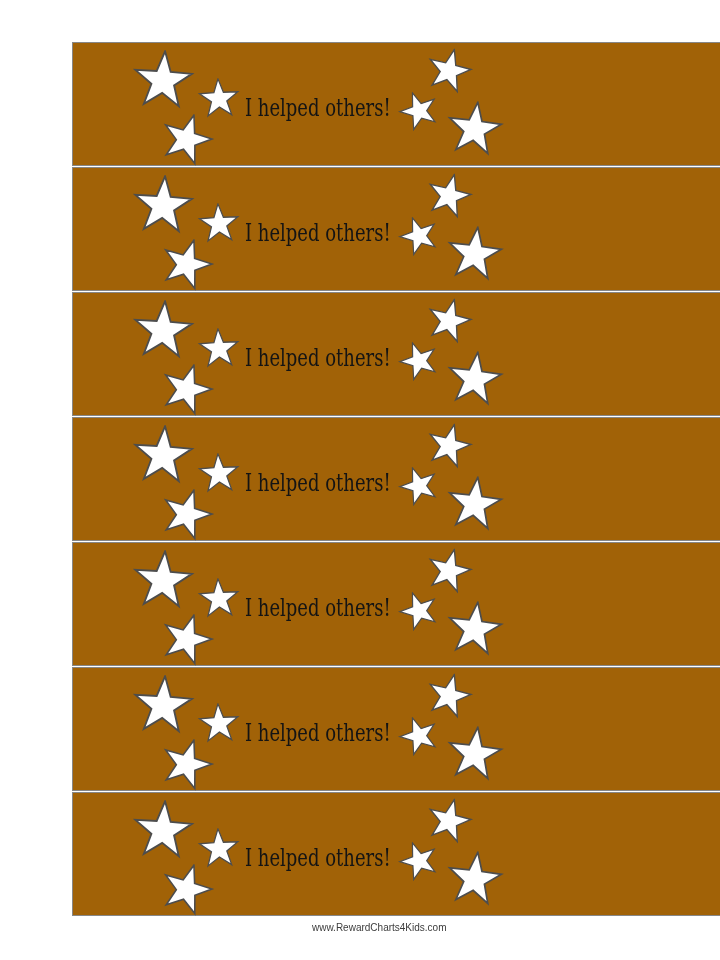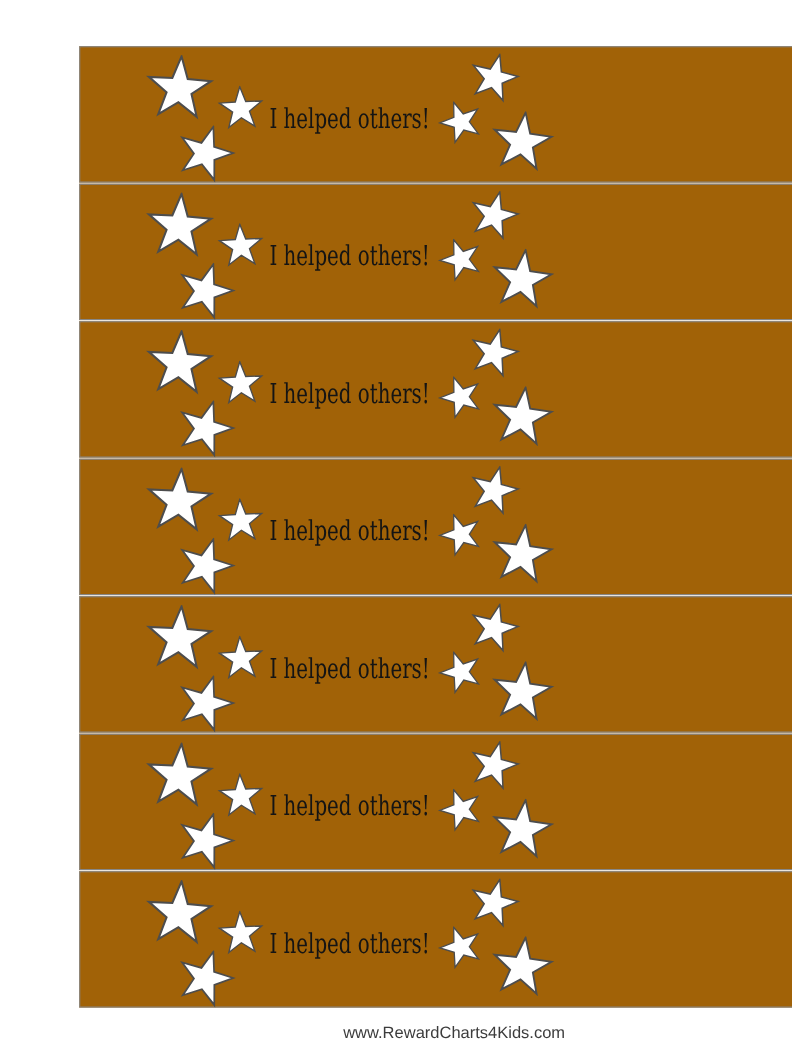--- a/index.html
+++ b/index.html
@@ -57,25 +57,24 @@
     font-weight: normal;
     color: var(--label-color, #141414);
     white-space: nowrap;
     transform: scaleX(0.72);
     transform-origin: left top;
   }
   .footer {
     position: absolute;
     left: 312px;
     top: 921px;
-    font-size: 15px;
+    font-size: 10px;
     line-height: 13px;
     color: #3c3c3c;
     white-space: nowrap;
-    margin-top: 12px;
   }
 </style>
 </head>
 <body>
 
 <div class="page">
 
   <div class="strips" id="strips">
   <div class="strip">
     <svg class="star s1" viewBox="0 0 100 100">

